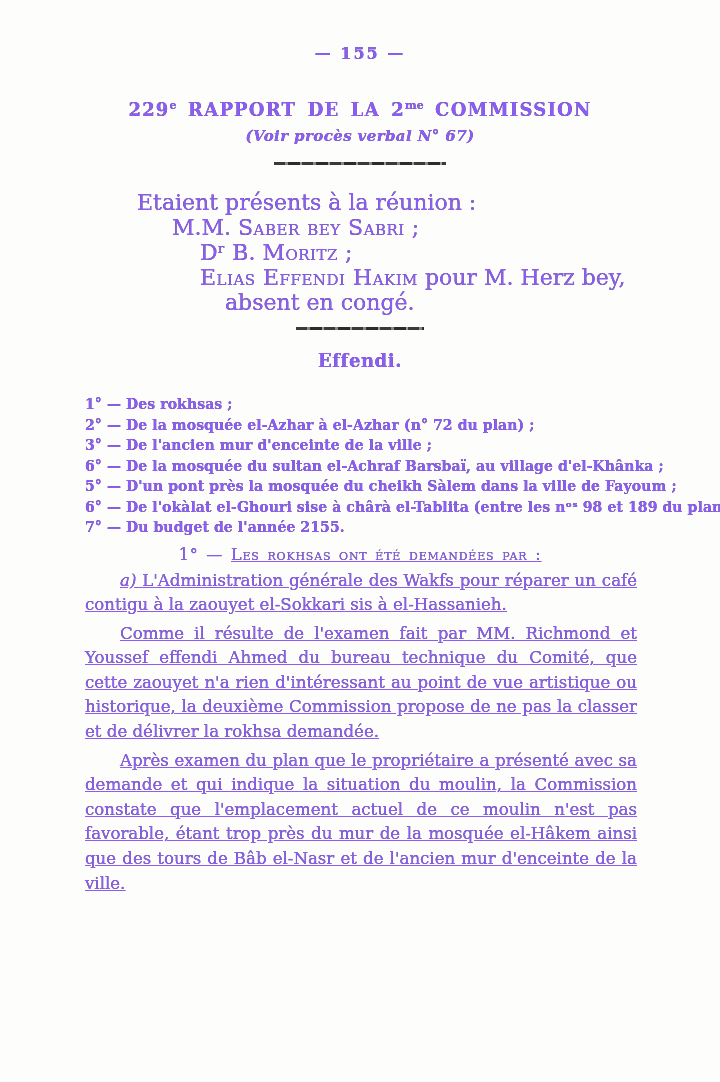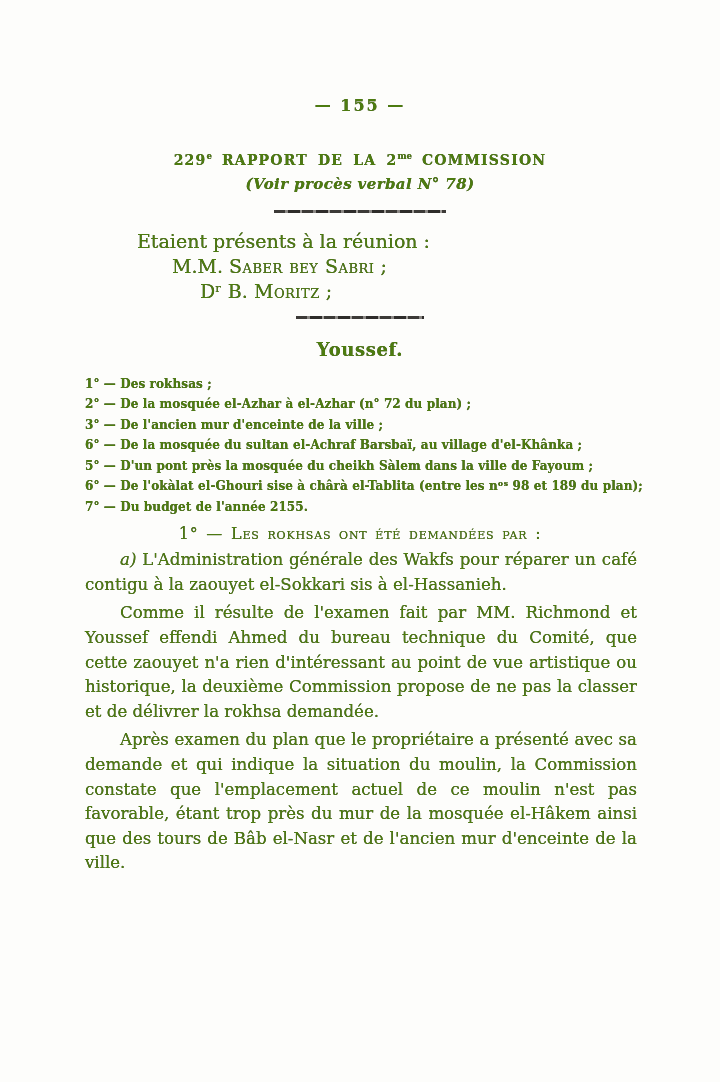--- a/index.html
+++ b/index.html
@@ -1,40 +1,40 @@
 <!DOCTYPE html>
 <html><head>
 <meta charset="utf-8">
 <style>
   html, body { margin: 0; padding: 0; background: #ffffff; }
   .page {
     position: relative;
     width: 720px;
     height: 1082px;
     background: #fdfdfb;
-    color: #4d7c0f;
+    color: #8b5cf6;
     font-family: "DejaVu Serif", "Liberation Serif", serif;
     overflow: hidden;
     box-sizing: border-box;
-    padding-top: 96px;
+    padding-top: 44px;
     text-shadow: 0 0 0.4px rgba(30,28,25,0.85);
   }
   .col { margin-left: 85px; width: 552px; }
 
   .page-number {
     text-align: center;
     font-size: 16px;
     font-weight: bold;
     letter-spacing: 2px;
   }
 
   .report-title {
     margin-top: 36px;
     text-align: center;
-    font-size: 14px;
+    font-size: 18px;
     font-weight: bold;
     letter-spacing: 1.2px;
     word-spacing: 4px;
   }
   .report-title .sup {
     font-size: 61%;
     vertical-align: super;
     letter-spacing: 0;
   }
   .report-subtitle {
@@ -51,77 +51,78 @@
     margin: 0 auto;
     background: repeating-linear-gradient(90deg,
       #3c3a37 0px, #3c3a37 11px,
       #8a8784 11px, #8a8784 14px,
       #2e2c2a 14px, #2e2c2a 26px,
       #a09d99 26px, #a09d99 28px);
   }
   .rule-1 { width: 172px; margin-top: 17px; }
   .rule-2 { width: 128px; margin-top: 12px; }
 
-  .attendees { margin-top: 16px; font-size: 19px; line-height: 25px; }
+  .attendees { margin-top: 25px; font-size: 22px; line-height: 25px; }
   .attendees .intro { padding-left: 52px; }
   .attendee-row .name { font-variant: small-caps; letter-spacing: 0.5px; }
   .row-1 { padding-left: 87px; }
   .row-2 { padding-left: 115px; }
   .row-3 { padding-left: 140px; text-indent: -25px; width: 470px; }
 
   .examen-heading {
     margin-top: 20px;
     text-align: center;
     font-size: 18px;
     font-weight: bold;
     letter-spacing: 0.6px;
   }
 
-  .agenda { margin-top: 14px; font-size: 12px; line-height: 20.5px; font-weight: bold; letter-spacing: 0.1px; }
+  .agenda { margin-top: 23px; font-size: 14px; line-height: 20.5px; font-weight: bold; letter-spacing: 0.1px; }
   .agenda-item { white-space: nowrap; }
 
   .section-heading {
     margin-top: 7px;
     text-align: center;
     font-size: 16px;
     letter-spacing: 0.8px;
     word-spacing: 2px;
   }
-  .section-heading .sc { font-variant: small-caps; }
+  .section-heading .sc { font-variant: small-caps; text-decoration: underline; }
 
-  .body-text { margin-top: 5px; font-size: 16.6px; line-height: 24.6px; }
+  .body-text { margin-top: 5px; font-size: 16.6px; line-height: 24.6px; text-decoration: underline; }
   .body-paragraph {
     text-align: justify;
     text-indent: 35px;
     margin: 0 0 4px 0;
   }
   .body-paragraph .lead { font-style: italic; }
 </style>
 </head>
 <body>
 
 <div class="page">
 
   <div class="page-number">— 155 —</div>
 
   <div class="report-title"><span>229</span><span class="sup">e</span><span> RAPPORT DE LA 2</span><span class="sup">me</span><span> COMMISSION</span></div>
 
-  <div class="report-subtitle">(Voir procès verbal N° 78)</div>
+  <div class="report-subtitle">(Voir procès verbal N° 67)</div>
 
   <div class="rule rule-1"></div>
 
   <div class="col attendees">
     <div class="intro">Etaient présents à la réunion :</div>
     <div class="attendee-row row-1"><span>M.M. </span><span class="name">Saber bey Sabri</span><span> ;</span></div>
     <div class="attendee-row row-2"><span>Dʳ B. </span><span class="name">Moritz</span><span> ;</span></div>
+    <div class="attendee-row row-3"><span></span><span class="name">Elias Effendi Hakim</span><span> pour M. Herz bey, absent en congé.</span></div>
   </div>
 
   <div class="rule rule-2"></div>
 
-  <div class="examen-heading">Youssef.</div>
+  <div class="examen-heading">Effendi.</div>
 
   <div class="col agenda">
     <div class="agenda-item">1° — Des rokhsas ;</div>
     <div class="agenda-item">2° — De la mosquée el-Azhar à el-Azhar (n° 72 du plan) ;</div>
     <div class="agenda-item">3° — De l'ancien mur d'enceinte de la ville ;</div>
     <div class="agenda-item">6° — De la mosquée du sultan el-Achraf Barsbaï, au village d'el-Khânka ;</div>
     <div class="agenda-item">5° — D'un pont près la mosquée du cheikh Sàlem dans la ville de Fayoum ;</div>
     <div class="agenda-item">6° — De l'okàlat el-Ghouri sise à chârà el-Tablita (entre les nᵒˢ 98 et 189 du plan);</div>
     <div class="agenda-item">7° — Du budget de l'année 2155.</div>
   </div>

